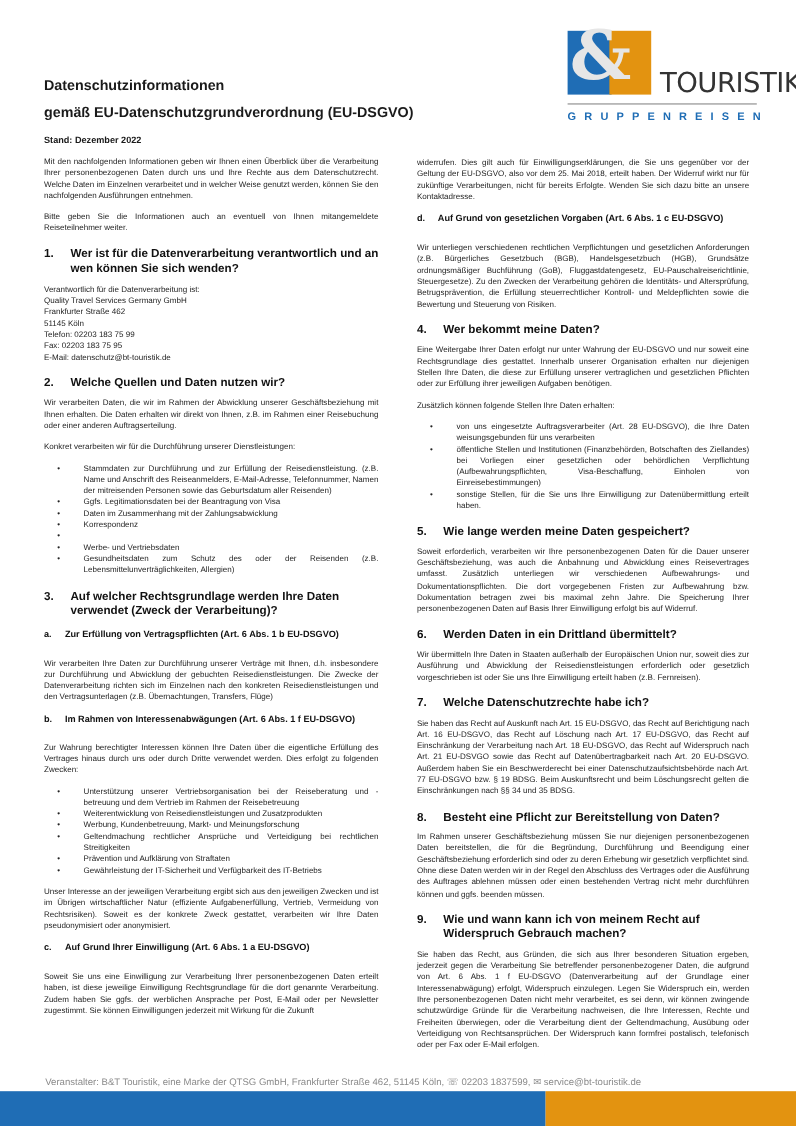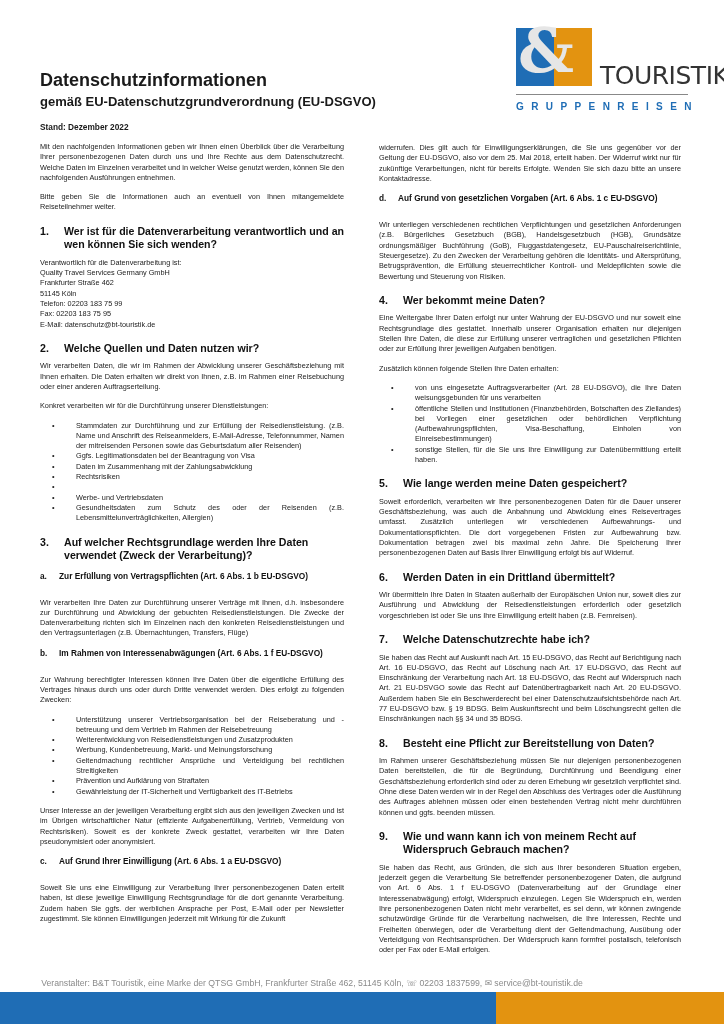--- a/index.html
+++ b/index.html
@@ -7,21 +7,21 @@
          font-family: "Liberation Sans", "DejaVu Sans", sans-serif; color: #1a1a1a; }
   .logo { position: absolute; left: 516px; top: 28px; width: 180px; height: 78px; }
   .logo .blk-blue { position: absolute; left: 0; top: 0; width: 40px; height: 58px; background: #1f6db5; }
   .logo .blk-orange { position: absolute; left: 38px; top: 0; width: 38px; height: 58px; background: #e39310; }
   .logo .amp { position: absolute; left: 2px; top: -8px; font-family: "DejaVu Serif", serif; font-size: 62px;
                color: #e6e6e6; line-height: 1; font-weight: bold; }
   .logo .tt { position: absolute; left: 84px; top: 33px; font-size: 25px; color: #333; letter-spacing: -0.5px; font-family: "DejaVu Sans", sans-serif; }
   .logo .rule { position: absolute; left: 0; top: 66px; width: 172px; height: 1px; background: #888; }
   .logo .sub { position: absolute; left: 0; top: 73px; font-size: 10px; color: #1f6db5; letter-spacing: 7.4px; font-weight: bold; }
 
-  .title { position: absolute; left: 40px; top: 70px; font-size: 18px; font-weight: bold; }
+  .title { position: absolute; left: 40px; top: 70px; font-size: 13px; font-weight: bold; }
   .subtitle { position: absolute; left: 40px; top: 94px; font-size: 13px; font-weight: bold; }
   .stand { position: absolute; left: 40px; top: 122px; font-size: 8.3px; font-weight: bold; }
 
   .col { position: absolute; font-size: 7.3px; line-height: 10.3px; color: #222; }
   .col.left { left: 40px; top: 142px; width: 304px; }
   .col.right { left: 379px; top: 143px; width: 302px; }
   .col p { margin: 0 0 9px 0; text-align: justify; }
   .col p.addr { margin: 0 0 10px 0; text-align: left; }
   .col h2 { font-size: 10.6px; line-height: 13.5px; font-weight: bold; margin: 12px 0 6px 0; display: flex; color: #111; }
   .col h2 .num { width: 24px; flex: none; }
@@ -85,21 +85,21 @@
     <li>
         <span class="dot">•</span>
         <span class="txt">Ggfs. Legitimationsdaten bei der Beantragung von Visa</span>
       </li>
     <li>
         <span class="dot">•</span>
         <span class="txt">Daten im Zusammenhang mit der Zahlungsabwicklung</span>
       </li>
     <li>
         <span class="dot">•</span>
-        <span class="txt">Rechtsrisiken</span>
+        <span class="txt">Korrespondenz</span>
       </li>
     <li>
         <span class="dot">•</span>
       </li>
     <li>
         <span class="dot">•</span>
         <span class="txt">Werbe- und Vertriebsdaten</span>
       </li>
     <li>
         <span class="dot">•</span>

